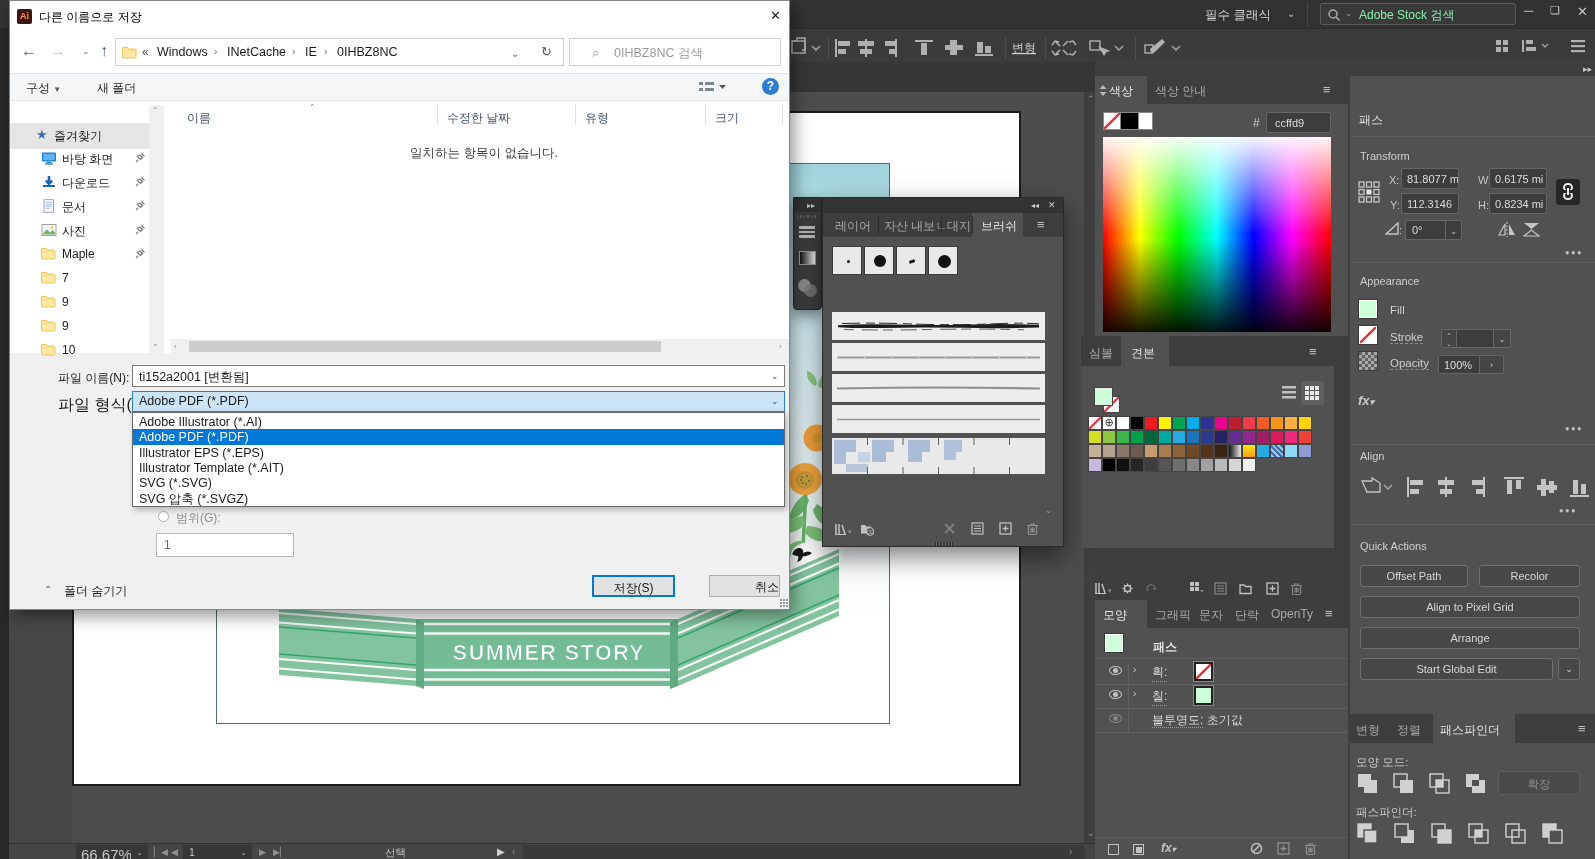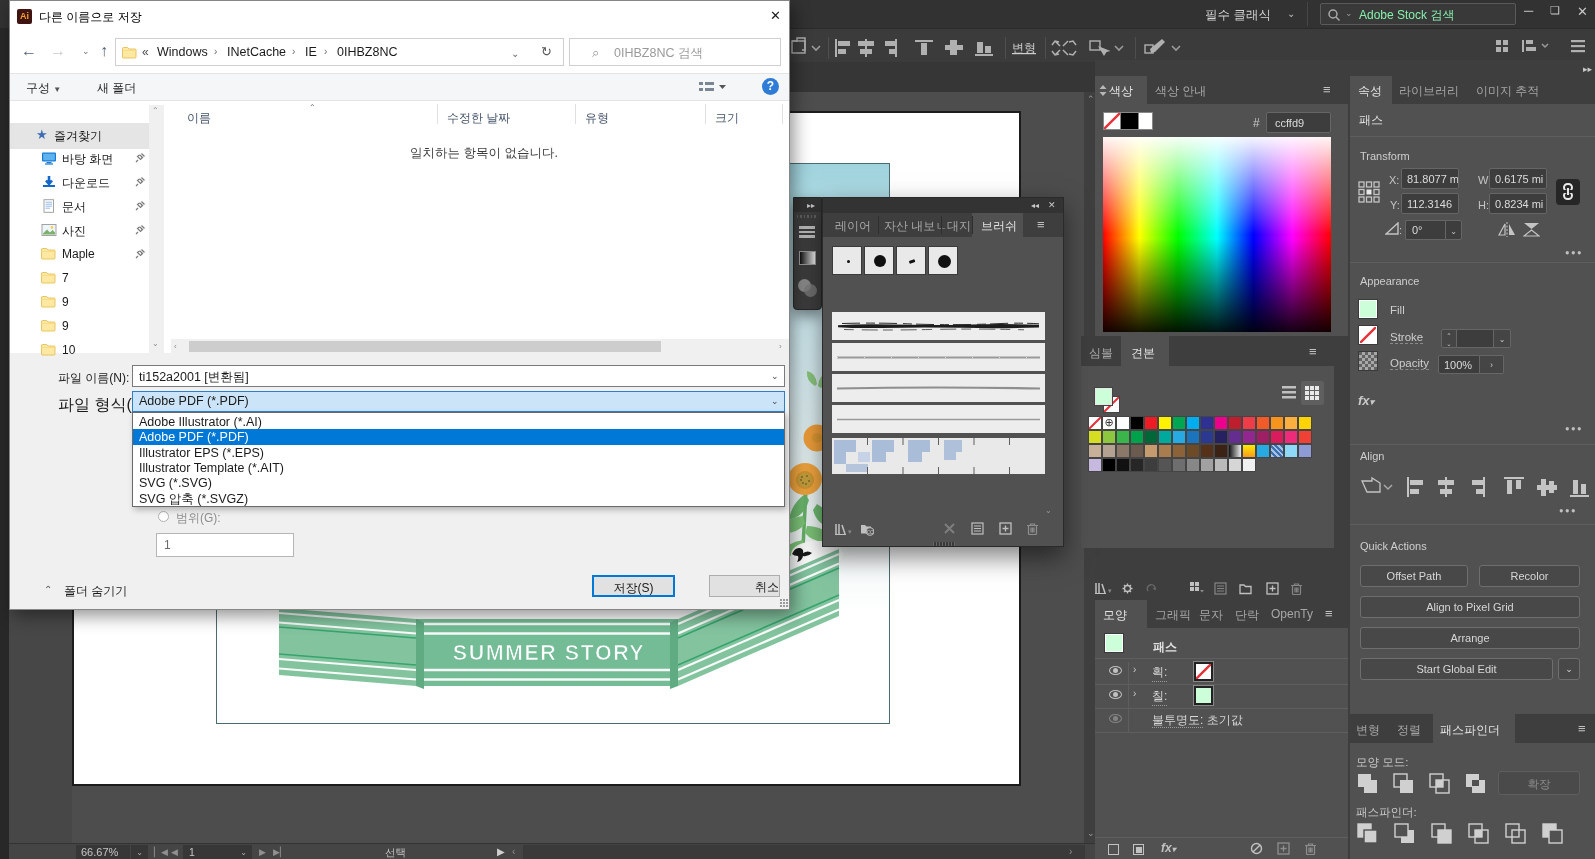--- a/index.html
+++ b/index.html
@@ -179,21 +179,21 @@
             <line x1="199" y1="501" x2="62" y2="490"></line>
      </g>
      <polygon points="199,455 207,458.5 207,525 199,522" fill="#60ab82"></polygon>
      <polygon points="461,455 453,458.5 453,525 461,522" fill="#60ab82"></polygon>
      <text x="332" y="496" text-anchor="middle" font-family="Liberation Sans, sans-serif" font-size="21.5" font-weight="bold" fill="#ffffff" stroke="#6cb892" stroke-width="0.7" letter-spacing="1.5">SUMMER STORY</text>
     </g>
    </svg>
   </div>
 </div>
 <div class="abs" id="statusbar">
- <div class="abs" style="left:67px;top:1px;width:54px;height:14px;background:#373737;color:#c6c6c6;font-size:11px;padding:1px 0 0 5px;">66.67%</div>
+ <div class="abs" style="left:67px;top:1px;width:54px;height:14px;background:#373737;color:#c6c6c6;font-size:15px;padding:1px 0 0 5px;">66.67%</div>
  <div class="abs" style="left:122px;top:1px;width:17px;height:14px;background:#373737;color:#b0b0b0;font-size:8px;text-align:center;padding-top:3px;">⌄</div>
  <span class="tx" style="left:145px;top:3px;color:#909090;font-size:9px;">▏◀</span>
  <span class="tx" style="left:162px;top:3px;color:#909090;font-size:9px;">◀</span>
  <div class="abs" style="left:174px;top:1px;width:52px;height:14px;background:#373737;color:#c6c6c6;font-size:10.5px;padding:1px 0 0 6px;">1</div>
  <div class="abs" style="left:226px;top:1px;width:17px;height:14px;background:#373737;color:#b0b0b0;font-size:8px;text-align:center;padding-top:3px;">⌄</div>
  <span class="tx" style="left:250px;top:3px;color:#909090;font-size:9px;">▶</span>
  <span class="tx" style="left:264px;top:3px;color:#909090;font-size:9px;">▶▏</span>
  <span class="tx" style="left:376px;top:2px;color:#c2c2c2;font-size:10.5px;">선택</span>
  <span class="tx" style="left:488px;top:2px;color:#d0d0d0;font-size:10px;">▶</span>
  <span class="tx" style="left:503px;top:2px;color:#909090;font-size:10px;">‹</span>
@@ -418,26 +418,20 @@
       <svg class="abs" style="left:209px;top:4px;opacity:0.55;" width="13" height="13" viewBox="0 0 13 13">
         <g stroke="#c0c0c0" stroke-width="1.2" fill="none">
           <rect x="2.5" y="3.5" width="8" height="9" rx="1"></rect>
           <path d="M1 3.5 h11 M4.5 3.5 v-1.5 h4 v1.5 M5 5.5 v5 M6.5 5.5 v5 M8 5.5 v5"></path>
         </g>
       </svg>
  </div>
 </div>
 
 <div class="panel" style="left:1350px;top:76px;width:245px;height:638px;">
- <div class="tabstrip" style="left:0;top:0;width:245px;height:28px;">
-  <div class="tabbg" style="left:0;top:0;width:42px;height:28px;"></div>
-  <span class="tx tab act" style="left:8px;top:7px;">속성</span>
-  <span class="tx tab" style="left:49px;top:7px;">라이브러리</span>
-  <span class="tx tab" style="left:126px;top:7px;">이미지 추적</span>
- </div>
  <span class="tx" style="left:9px;top:36px;color:#e0e0e0;font-size:12px;">패스</span>
  <div class="hr" style="left:0;top:60px;width:245px;"></div>
  <span class="tx sect" style="left:10px;top:74px;">Transform</span>
  <svg class="abs" style="left:8px;top:105px;" width="22" height="22" viewBox="0 0 22 22">
   <g fill="none" stroke="#c4c4c4" stroke-width="1.3">
    <rect x="1" y="1" width="5" height="5"></rect>
         <rect x="8.5" y="1" width="5" height="5"></rect>
         <rect x="16" y="1" width="5" height="5"></rect>
    <rect x="1" y="8.5" width="5" height="5"></rect>
         <rect x="16" y="8.5" width="5" height="5"></rect>

